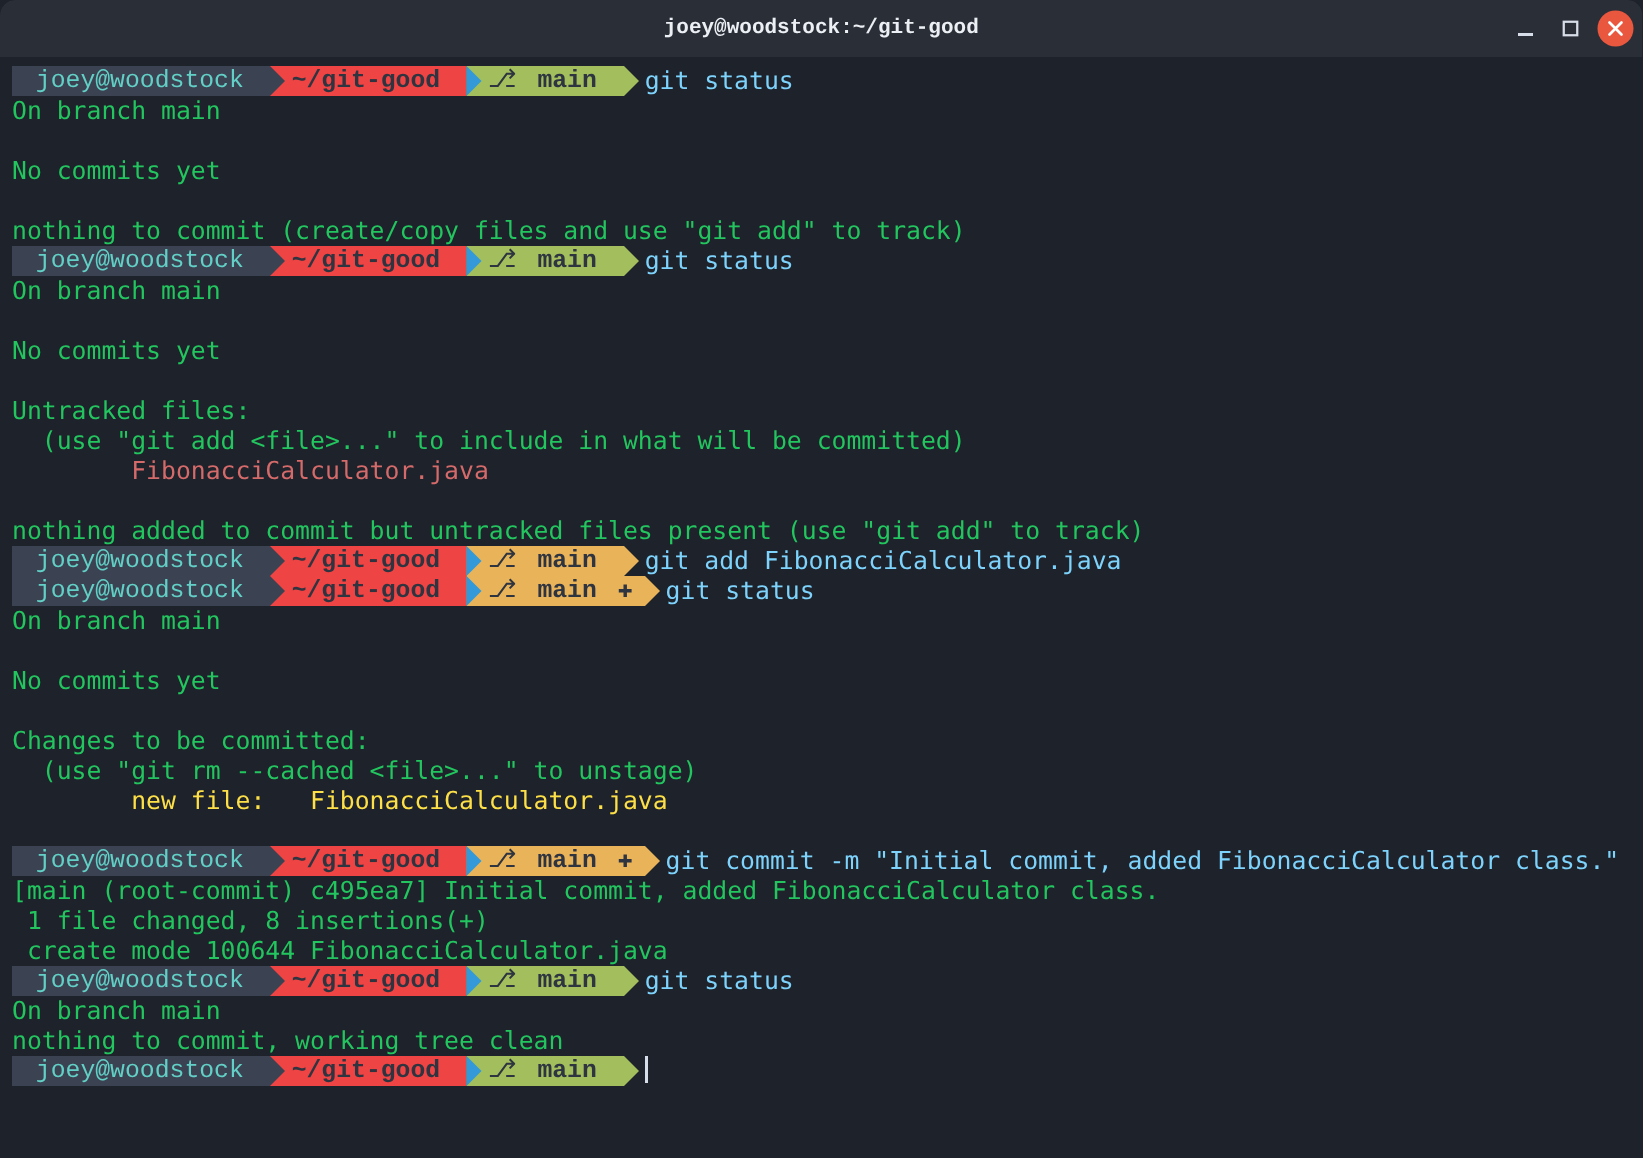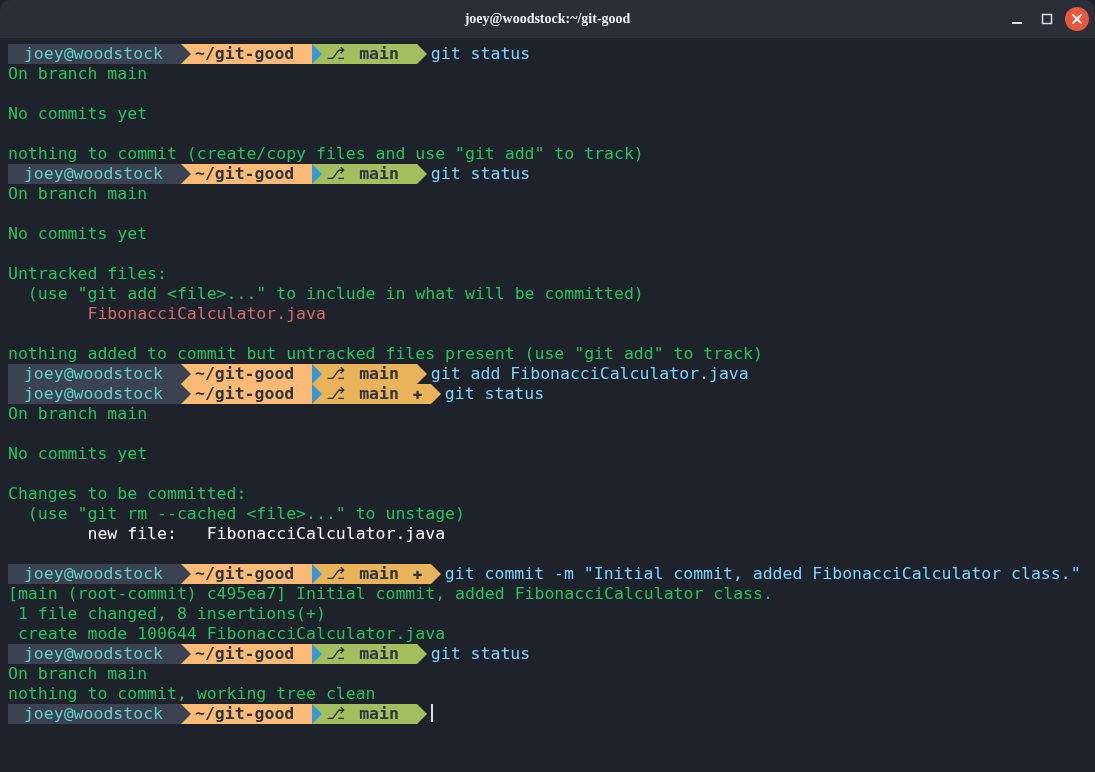--- a/index.html
+++ b/index.html
@@ -18,21 +18,21 @@
     background: #2a2e37;
     display: flex;
     align-items: center;
     justify-content: center;
     position: relative;
     border-top-left-radius: 10px;
     border-top-right-radius: 10px;
   }
   .titlebar .title {
     color: #eceff4;
-    font-family: Liberation Serif, serif;
+    font-family: Liberation Mono, monospace;
     font-size: 14px;
     font-weight: 700;
   }
   .win-controls {
     position: absolute;
     right: 6px;
     top: 0;
     height: 38px;
     display: flex;
     align-items: center;
@@ -51,54 +51,54 @@
   .win-btn svg { display: block; }
   .win-min, .win-max { background: transparent; }
   .win-close { background: #e9573f; color: #fff; }
   
   .term {
     padding: 6px 8px 8px 8px;
     white-space: pre;
   }
   .line { display: block; height: 20px; }
   
-  .prompt { display: inline-flex; align-items: center; vertical-align: top; height: 20px; }
+  .prompt { display: inline-flex; align-items: center; vertical-align: top; height: 20px; font-family: Liberation Mono, monospace; }
   .seg {
     display: inline-flex;
     align-items: center;
     height: 20px;
     padding: 0 8px 0 4px;
     position: relative;
   }
   .seg.first { padding-left: 6px; }
   .seg .arrow {
     position: absolute;
     right: -10px;
     top: 0;
     width: 0; height: 0;
     border-top: 10px solid transparent;
     border-bottom: 10px solid transparent;
     z-index: 2;
   }
   .seg-userhost { background: #3b4252; color: #62d0c6; }
   .seg-userhost .arrow { border-left: 10px solid #3b4252; }
-  .seg-path { background: #fdba74; color: #2e3440; padding-left: 14px; font-weight: 600; }
+  .seg-path { background: #ef4444; color: #2e3440; padding-left: 14px; font-weight: 600; }
   .seg-path .arrow { border-left: 10px solid #3399d8; }
   .seg-branch { padding-left: 14px; color: #2e3440; font-weight: 600; }
   .seg-branch.green { background: #a3be5c; }
   .seg-branch.green .arrow { border-left: 10px solid #a3be5c; }
   .seg-branch.yellow { background: #e9b35a; }
   .seg-branch.yellow .arrow { border-left: 10px solid #e9b35a; }
   .branch-icon { margin-right: 4px; font-weight: 400; }
   .plus-icon { margin-left: 4px; font-weight: 900; }
   .cmd { color: #7dd3fc; margin-left: 14px; }
   
   .out { color: #22c55e; }
   .red { color: #d46a6a; text-align: center; }
-  .grn { color: #ffffff; }
+  .grn { color: #fde047; }
   .cursor {
     display: inline-block;
     width: 2px;
     height: 18px;
     background: #d8dee9;
     vertical-align: -3px;
     margin-left: 14px;
   }
 </style>
 </head>

